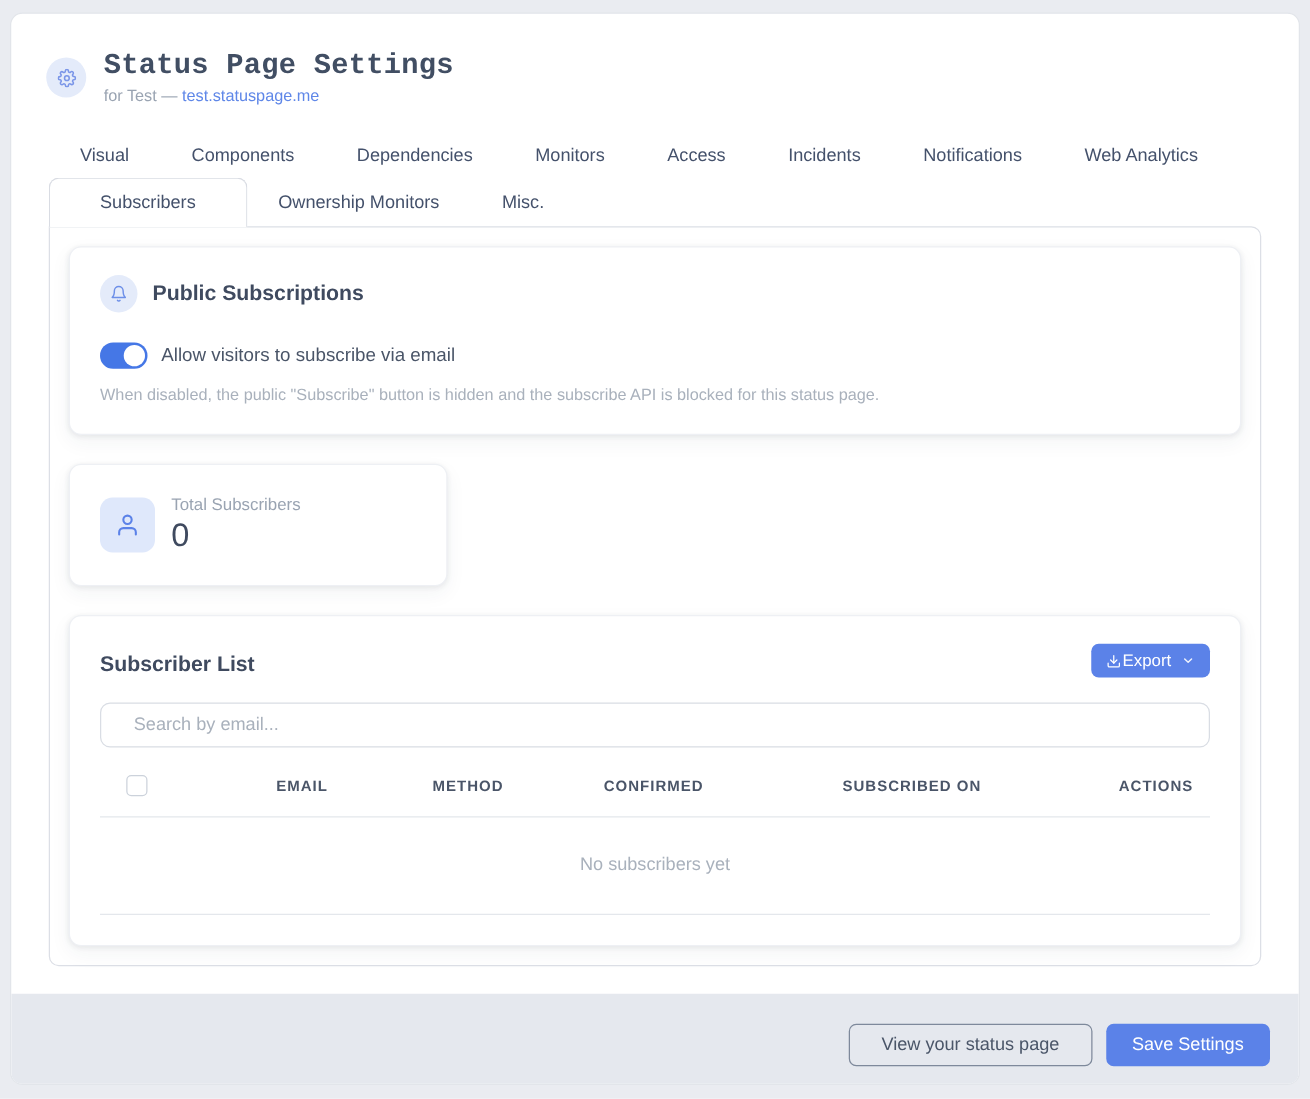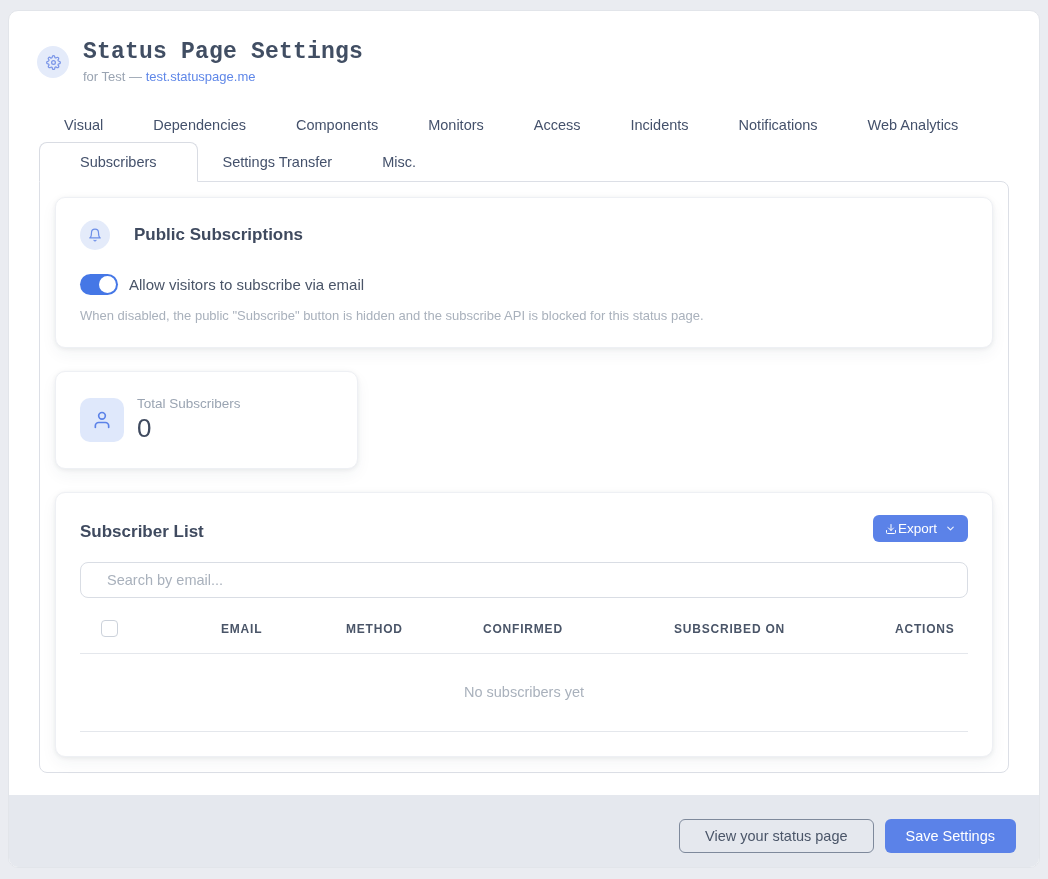--- a/index.html
+++ b/index.html
@@ -89,21 +89,21 @@
     background: #ffffff;
     border: 1px solid #eef0f4;
     border-radius: 10px;
     box-shadow: 0 1px 4px rgba(40,50,70,0.08), 0 6px 16px rgba(40,50,70,0.05);
   }
   
   .public-subs {
     padding: 22px 24px 24px 24px;
     margin-bottom: 23px;
   }
-  .card-title-row { display: flex; align-items: center; gap: 24px; }
+  .card-title-row { display: flex; align-items: center; gap: 12px; }
   .small-icon-circle {
     width: 30px; height: 30px;
     border-radius: 50%;
     background: #e4ebfa;
     color: #6d8fe8;
     display: flex; align-items: center; justify-content: center;
     flex: 0 0 auto;
   }
   .section-title {
     font-size: 17px;
@@ -267,31 +267,31 @@
       <div class="page-title">Status Page Settings</div>
       <div class="page-subtitle">
         <span>for Test — </span><a href="#">test.statuspage.me</a>
       </div>
     </div>
   </div>
 
   <div class="tabs-area">
     <div class="tab-row">
       <button class="tab">Visual</button>
+      <button class="tab">Components</button>
       <button class="tab">Dependencies</button>
-      <button class="tab">Components</button>
       <button class="tab">Monitors</button>
       <button class="tab">Access</button>
       <button class="tab">Incidents</button>
       <button class="tab">Notifications</button>
       <button class="tab">Web Analytics</button>
     </div>
     <div class="tab-row tab-row2">
       <button class="tab active">Subscribers</button>
-      <button class="tab">Settings Transfer</button>
+      <button class="tab">Ownership Monitors</button>
       <button class="tab">Misc.</button>
     </div>
   </div>
 
   <div class="tab-panel">
 
     <div class="inner-card public-subs">
       <div class="card-title-row">
         <div class="small-icon-circle">
           <svg width="14" height="14" viewBox="0 0 24 24" fill="none" stroke="currentColor" stroke-width="2" stroke-linecap="round" stroke-linejoin="round">

